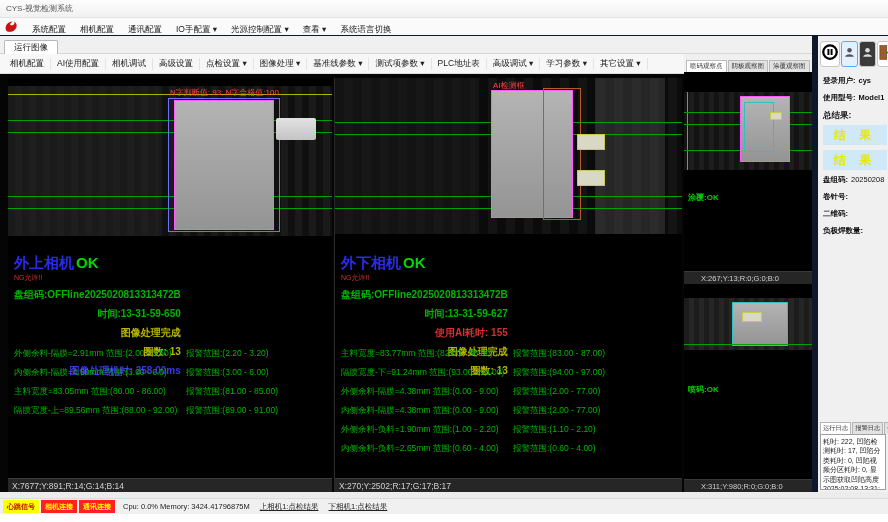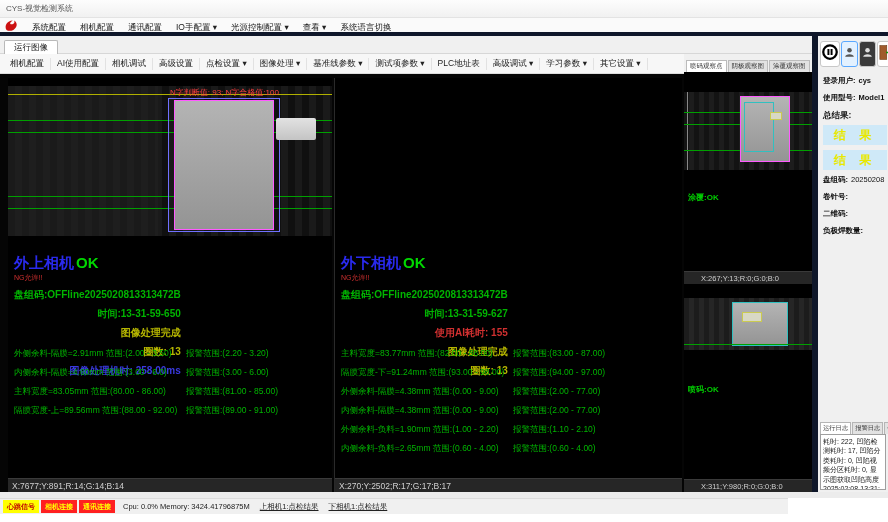--- a/index.html
+++ b/index.html
@@ -4,21 +4,21 @@
 <style>
   * { margin:0; padding:0; box-sizing:border-box; }
   body { background:#fff; font-family:"Liberation Sans", sans-serif; }
   .win { position:relative; width:888px; height:522px; background:#fff; overflow:hidden; }
 
   
   .titlebar { position:absolute; left:0; top:0; width:888px; height:18px;
     background:linear-gradient(#fdfdfd,#f1f1f1); border-bottom:1px solid #e3e3e3;
     font-size:8px; color:#555; line-height:18px; padding-left:6px; }
   .menubar { position:absolute; left:0; top:18px; width:888px; height:18px;
-    background:#fafafa; border-bottom:4px solid #0f172a; display:flex; align-items:center; }
+    background:#fafafa; border-bottom:1px solid #0f172a; display:flex; align-items:center; }
   .logo { margin:0 6px 0 4px; display:flex; align-items:center; }
   .menu-item { font-size:8.5px; color:#222; padding:0 7px; cursor:default; white-space:nowrap; }
   .tabrow { position:absolute; left:0; top:36px; width:812px; height:18px;
     background:#f0f0f0; border-bottom:1px solid #d7d7d7; }
   .tab-run { display:inline-block; margin-left:4px; margin-top:2px; font-size:8.5px;
     background:#fff; border:1px solid #b9b9b9; border-bottom:1px solid #fff;
     padding:1px 9px 2px; border-radius:2px 2px 0 0; color:#222; }
   .toolbar { position:absolute; left:0; top:54px; width:684px; height:20px;
     background:#f7f7f7; border-bottom:1px solid #ddd; display:flex; align-items:center; padding-left:4px; }
   .tb-item { font-size:8.5px; color:#222; padding:0 6px; border-right:1px solid #e2e2e2; white-space:nowrap; }
@@ -103,21 +103,21 @@
   .logsec { position:absolute; left:2px; right:2px; bottom:2px; }
   .logtabs { display:flex; }
   .logtab { font-size:6.3px; color:#333; border:1px solid #b5b5b5; border-bottom:none;
     background:#e2e2e2; padding:1px 2px; margin-right:1px; white-space:nowrap; }
   .logtab.active { background:#fff; }
   .logbox { background:#fff; border:1px solid #9f9f9f; height:56px; font-size:7px; color:#222;
     line-height:1.35; padding:2px; overflow:hidden; word-break:break-all; }
 
   
   .gapstrip { position:absolute; left:0; top:492px; width:888px; height:6px; background:#ececec; }
-  .statusbar { position:absolute; left:0; top:498px; width:788px; height:16px; background:#f0f0f0;
+  .statusbar { position:absolute; left:0; top:498px; width:888px; height:16px; background:#f0f0f0;
     border-top:1px solid #dcdcdc; display:flex; align-items:center; padding-left:3px; }
   .badge { font-size:7px; font-weight:bold; padding:1.5px 4px; margin-right:2px; white-space:nowrap; }
   .cpu-text { font-size:7.5px; color:#222; margin-left:6px; white-space:nowrap; }
   .sb-link { font-size:7.5px; color:#222; margin-left:10px; text-decoration:underline;
     cursor:pointer; white-space:nowrap; }
 </style>
 </head>
 <body>
 
 <div class="win">
@@ -201,20 +201,33 @@
           </div>
           <div class="mrow">
             <span class="mval">隔膜宽度-上=89.56mm 范围:(88.00 - 92.00)</span>
             <span class="malarm">报警范围:(89.00 - 91.00)</span>
           </div>
         </div>
       <div class="pstatus">X:7677;Y:891;R:14;G:14;B:14</div>
     </div>
 
     <div class="panel panel-mid">
+      <div class="band band-mid">
+        <div class="m-shadow1" style="width:140px;background:rgba(25,25,25,.6)"></div>
+        <div class="m-shadow2"></div>
+        <div class="hline green" style="top:44px"></div>
+        <div class="hline green" style="top:56px"></div>
+        <div class="hline green" style="top:118px"></div>
+        <div class="hline green" style="top:130px"></div>
+        <div class="blk" style="left:156px;top:12px;width:82px;height:128px"></div>
+        <div class="orange-roi" style="left:208px;top:10px;width:38px;height:132px"></div>
+        <div class="tabspot" style="left:242px;top:56px;width:28px;height:16px"></div>
+        <div class="tabspot" style="left:242px;top:92px;width:28px;height:16px"></div>
+        <div class="ov-red" style="left:158px;top:2px">AI检测框</div>
+      </div>
       <div class="resblock">
         <div class="restitle">
           <span class="cam-name">外下相机</span><span class="verdict">OK</span>
         </div>
         <div class="ngnote">NG允许!!</div>
         <div class="meta g">盘组码:OFFline2025020813313472B</div>
         <div class="meta g">时间:13-31-59-627</div>
         <div class="meta r">使用AI耗时: 155</div>
         <div class="meta y">图像处理完成</div>
         <div class="meta y">圈数: 13</div>

